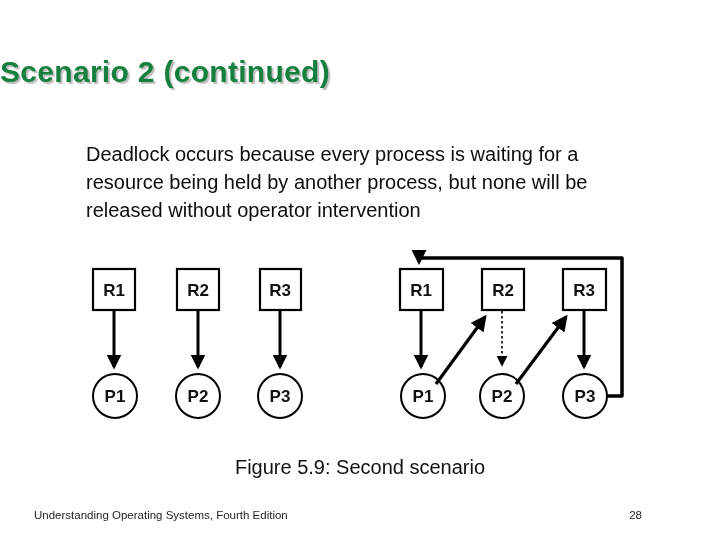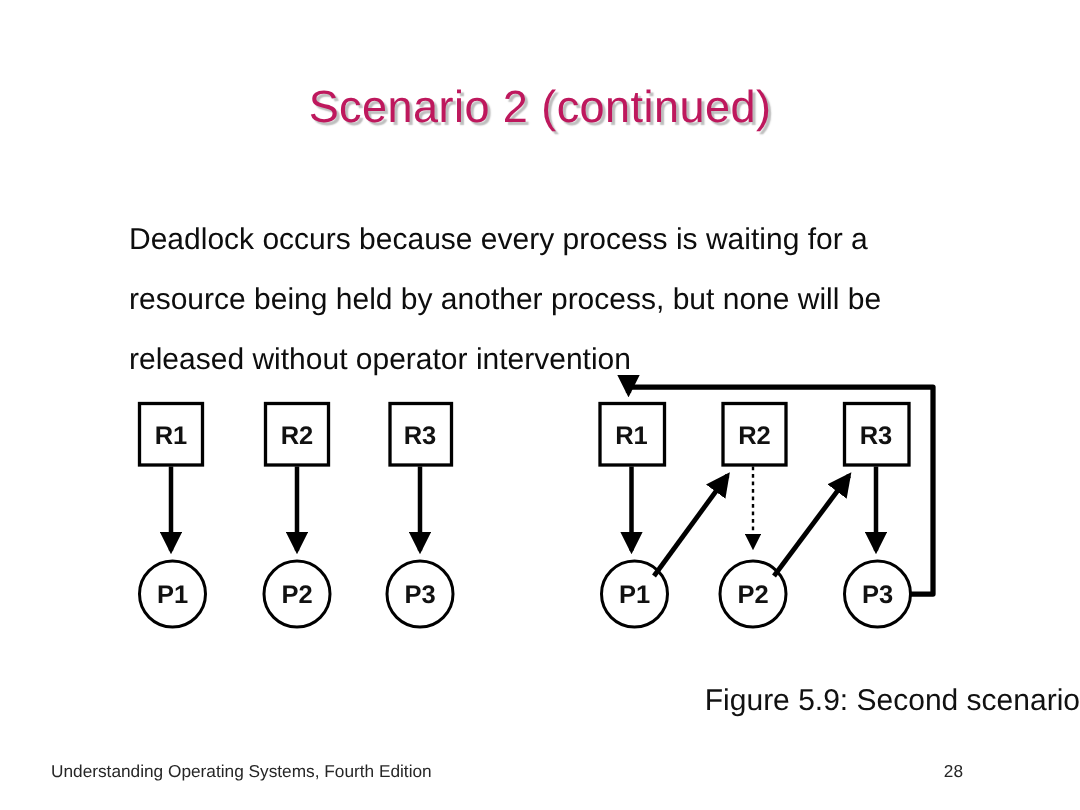--- a/index.html
+++ b/index.html
@@ -6,43 +6,43 @@
   body{
     width:720px;height:540px;
     background:#ffffff;
     font-family:"Liberation Sans", sans-serif;
     position:relative;
     overflow:hidden;
   }
   .slide{position:absolute;inset:0;background:#ffffff;}
   .title{
     position:absolute;top:55px;left:0;width:720px;
-    text-align:center;
-    font-size:30px;font-weight:normal;
-    color:#be185d;
+    text-align:left;
+    font-size:30px;font-weight:bold;
+    color:#15803d;
     letter-spacing:0.3px;
     text-shadow:2px 2px 1px #bdbdbd;
     margin:0;
   }
   .body-text{
     position:absolute;top:140px;left:86px;width:560px;
-    font-size:20px;line-height:40px;
+    font-size:20px;line-height:28px;
     color:#0d0d0d;
     margin:0;
   }
   .figure{
     position:absolute;top:250px;left:60px;
   }
   .node-label{
     font-family:"Liberation Sans", sans-serif;
     font-size:17px;font-weight:bold;fill:#111111;
   }
   .caption{
     position:absolute;top:456px;left:0;width:720px;
-    text-align:right;
+    text-align:center;
     font-size:20px;color:#111111;
   }
   .footer{
     position:absolute;top:509px;left:0;width:720px;
     font-size:11.5px;color:#262626;
   }
   .footer .book{position:absolute;left:34px;top:0;}
   .footer .page{position:absolute;right:78px;top:0;}
 </style>
 </head>

